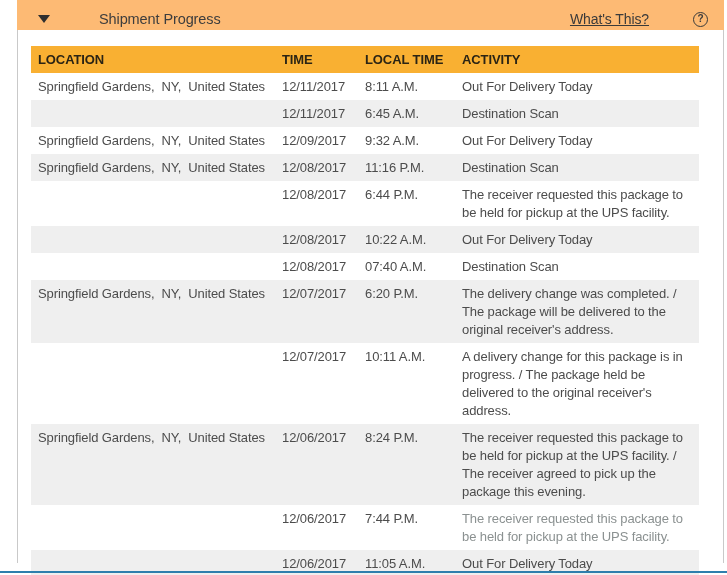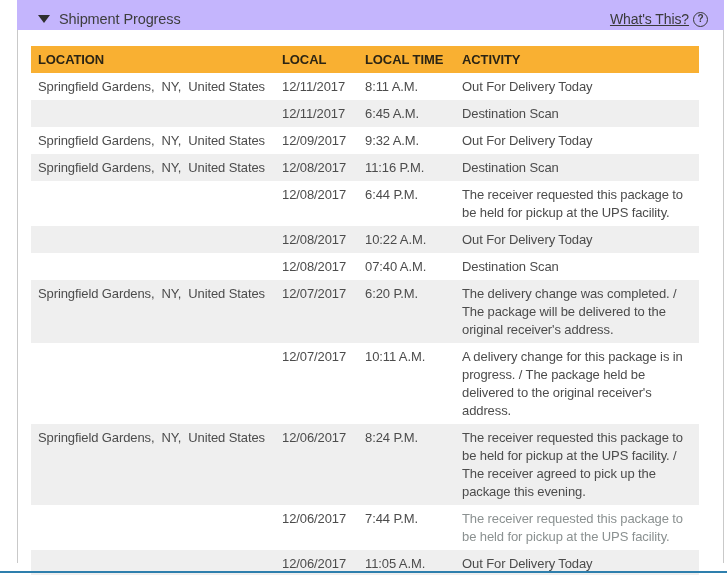--- a/index.html
+++ b/index.html
@@ -10,26 +10,27 @@
     font-family: "Liberation Sans", sans-serif;
     letter-spacing: -0.1px;
   }
   .page { position: relative; width: 727px; height: 575px; background: #ffffff; }
 
   
   .accordion-header {
     position: absolute;
     left: 17px; top: 0;
     width: 707px; height: 40px;
-    background: #c4b5fd;
+    background: #fdba74;
     border-bottom: 2px solid #9a9a9a;
     display: flex;
     align-items: center;
     padding: 0 16px 0 21px;
     cursor: pointer;
+    gap: 40px;
   }
   .caret {
     width: 0; height: 0;
     border-left: 6px solid transparent;
     border-right: 6px solid transparent;
     border-top: 8px solid #2f2f2f;
     margin-right: 9px;
     flex: 0 0 auto;
   }
   .accordion-title {
@@ -130,21 +131,21 @@
     <table class="progress-table">
       <colgroup>
         <col class="c-loc">
           <col class="c-date">
           <col class="c-time">
           <col class="c-act">
       </colgroup>
       <thead>
         <tr>
           <th class="h-loc">LOCATION</th>
-          <th>LOCAL</th>
+          <th>TIME</th>
           <th>LOCAL TIME</th>
           <th>ACTIVITY</th>
         </tr>
       </thead>
       <tbody>
           <tr>
     <td class="col-loc">Springfield Gardens,  NY,  United States</td>
     <td class="col-date">12/11/2017</td>
     <td class="col-time">8:11 A.M.</td>
     <td class="col-act">Out For Delivery Today</td>

